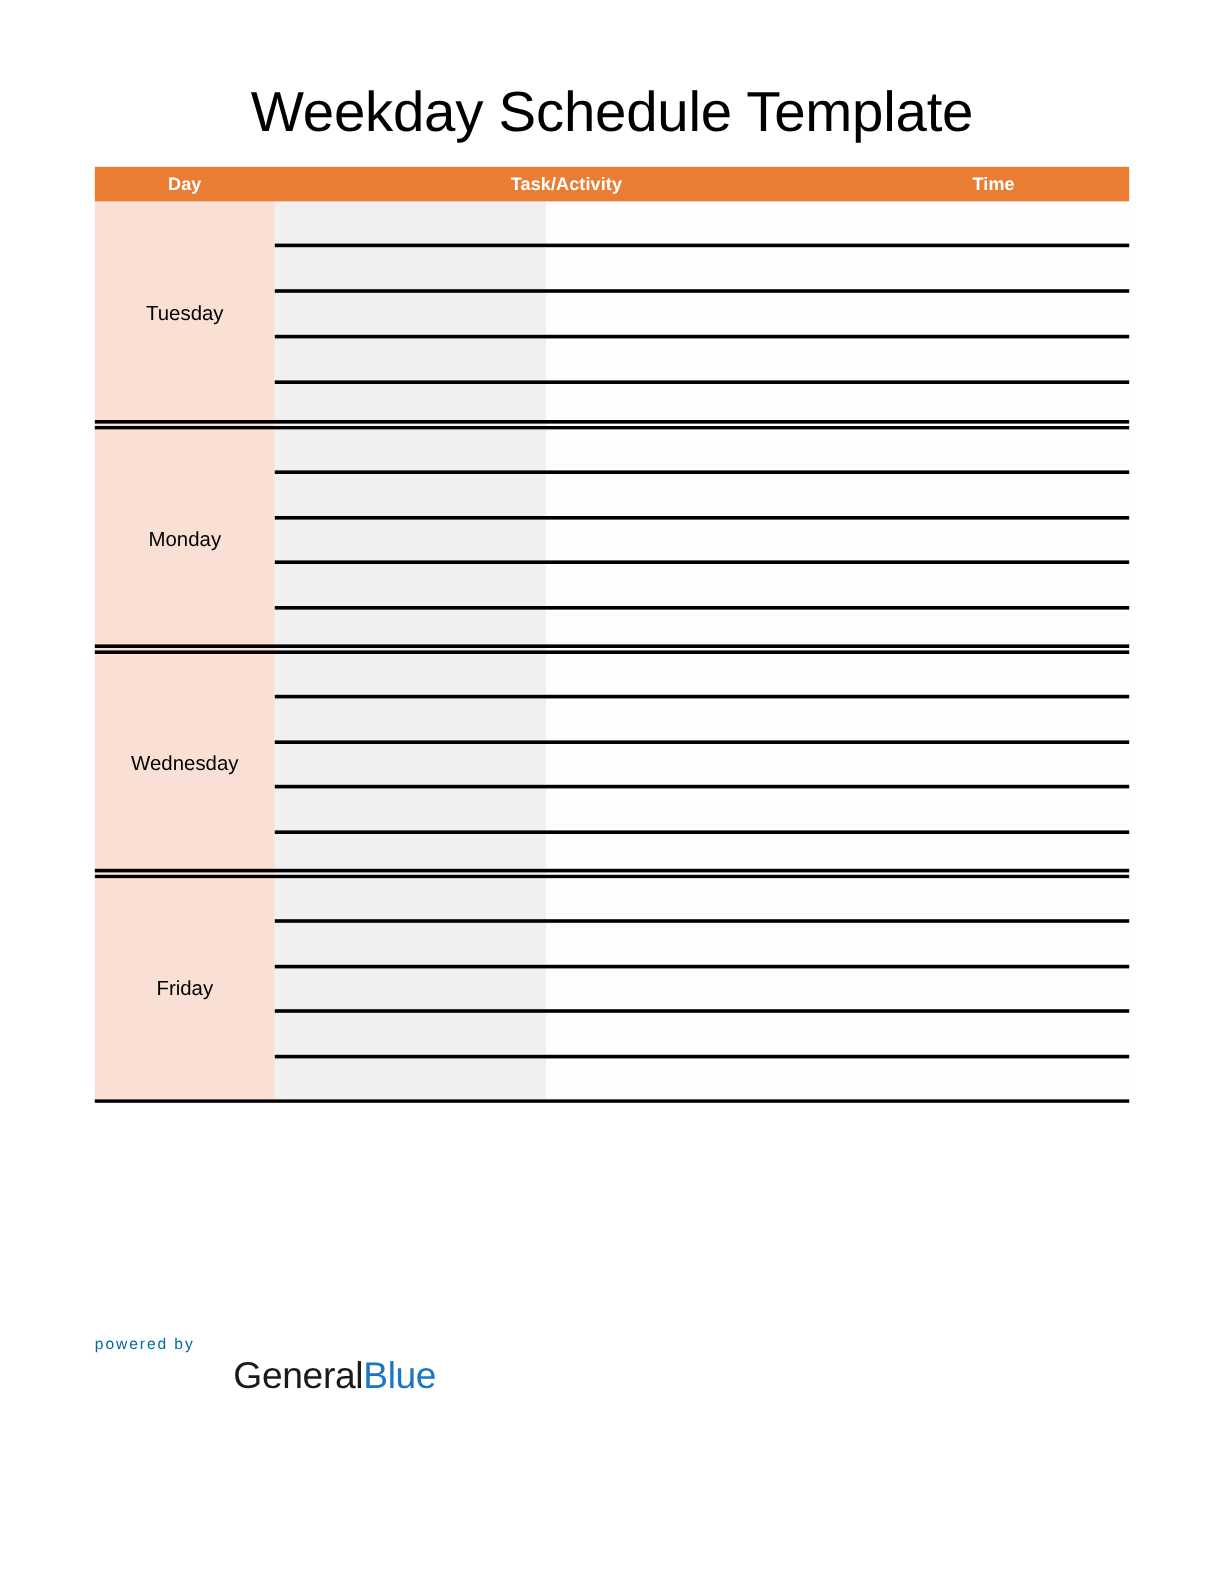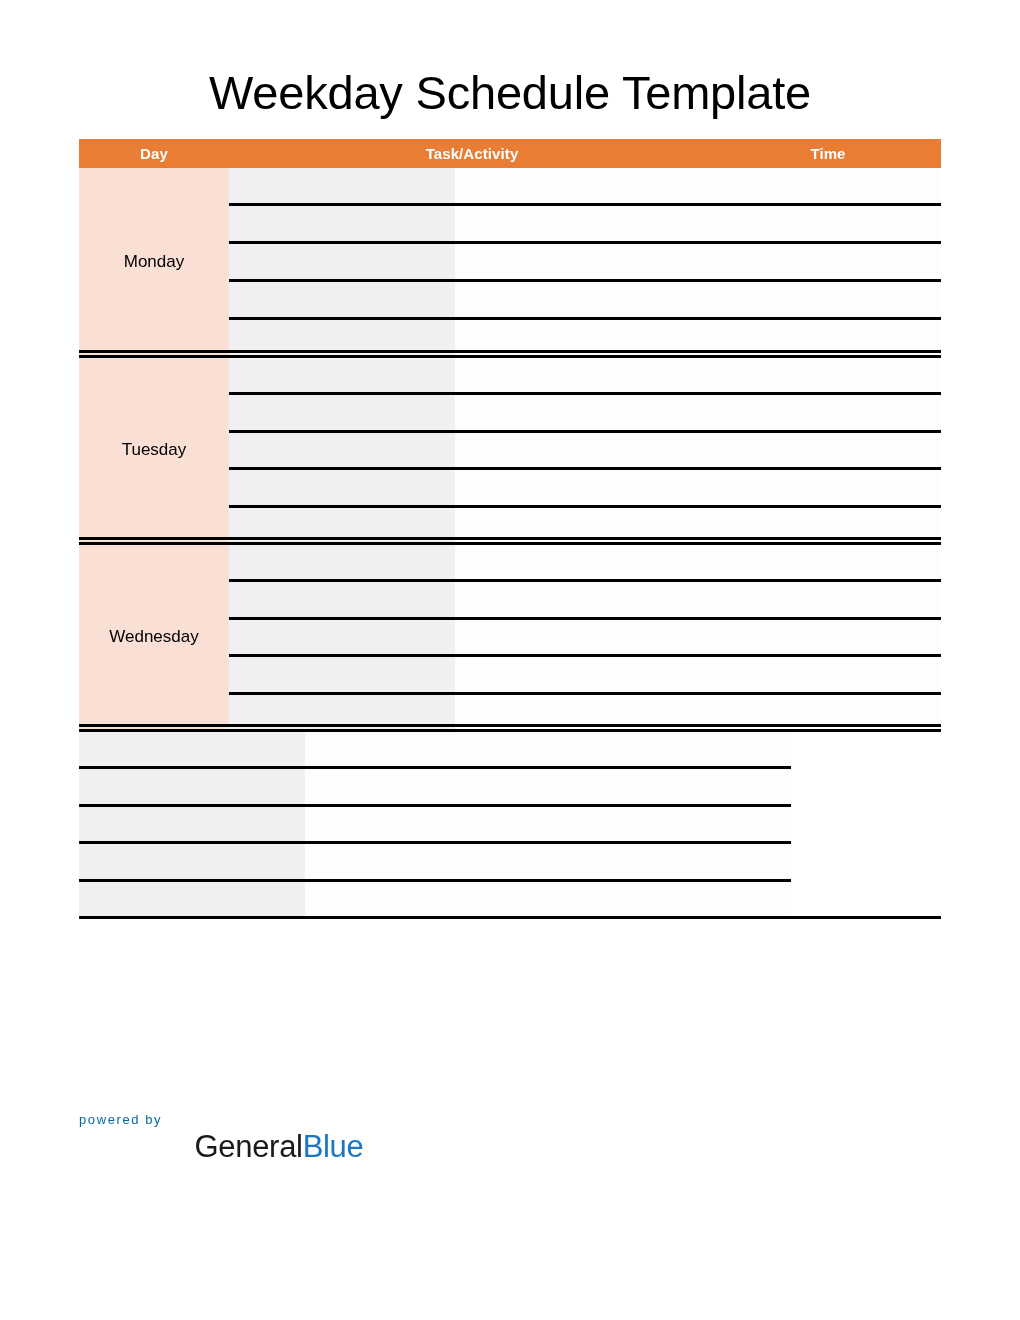--- a/index.html
+++ b/index.html
@@ -159,20 +159,42 @@
 
     <div class="table-header">
       <div class="th col-day">Day</div>
       <div class="th col-task">Task/Activity</div>
       <div class="th col-time">Time</div>
     </div>
 
     <div class="table-body">
 
       <div class="day-block">
+        <div class="day-cell col-day">Tuesday</div>
+        <div class="lines-cell time-cell col-time">
+          <div class="sub-rows">
+            <div class="sub-row"></div>
+            <div class="sub-row"></div>
+            <div class="sub-row"></div>
+            <div class="sub-row"></div>
+            <div class="sub-row"></div>
+          </div>
+        </div>
+        <div class="lines-cell task-cell col-task">
+          <div class="sub-rows">
+            <div class="sub-row"></div>
+            <div class="sub-row"></div>
+            <div class="sub-row"></div>
+            <div class="sub-row"></div>
+            <div class="sub-row"></div>
+          </div>
+        </div>
+      </div>
+
+      <div class="day-block">
         <div class="day-cell col-day">Monday</div>
         <div class="lines-cell time-cell col-time">
           <div class="sub-rows">
             <div class="sub-row"></div>
             <div class="sub-row"></div>
             <div class="sub-row"></div>
             <div class="sub-row"></div>
             <div class="sub-row"></div>
           </div>
         </div>
@@ -181,42 +203,20 @@
             <div class="sub-row"></div>
             <div class="sub-row"></div>
             <div class="sub-row"></div>
             <div class="sub-row"></div>
             <div class="sub-row"></div>
           </div>
         </div>
       </div>
 
       <div class="day-block">
-        <div class="day-cell col-day">Tuesday</div>
-        <div class="lines-cell time-cell col-time">
-          <div class="sub-rows">
-            <div class="sub-row"></div>
-            <div class="sub-row"></div>
-            <div class="sub-row"></div>
-            <div class="sub-row"></div>
-            <div class="sub-row"></div>
-          </div>
-        </div>
-        <div class="lines-cell task-cell col-task">
-          <div class="sub-rows">
-            <div class="sub-row"></div>
-            <div class="sub-row"></div>
-            <div class="sub-row"></div>
-            <div class="sub-row"></div>
-            <div class="sub-row"></div>
-          </div>
-        </div>
-      </div>
-
-      <div class="day-block">
         <div class="day-cell col-day">Wednesday</div>
         <div class="lines-cell time-cell col-time">
           <div class="sub-rows">
             <div class="sub-row"></div>
             <div class="sub-row"></div>
             <div class="sub-row"></div>
             <div class="sub-row"></div>
             <div class="sub-row"></div>
           </div>
         </div>
@@ -226,20 +226,21 @@
             <div class="sub-row"></div>
             <div class="sub-row"></div>
             <div class="sub-row"></div>
             <div class="sub-row"></div>
           </div>
         </div>
       </div>
 
 
       <div class="day-block">
+        <div class="day-cell col-day">Friday</div>
         <div class="lines-cell time-cell col-time">
           <div class="sub-rows">
             <div class="sub-row"></div>
             <div class="sub-row"></div>
             <div class="sub-row"></div>
             <div class="sub-row"></div>
             <div class="sub-row"></div>
           </div>
         </div>
         <div class="lines-cell task-cell col-task">

